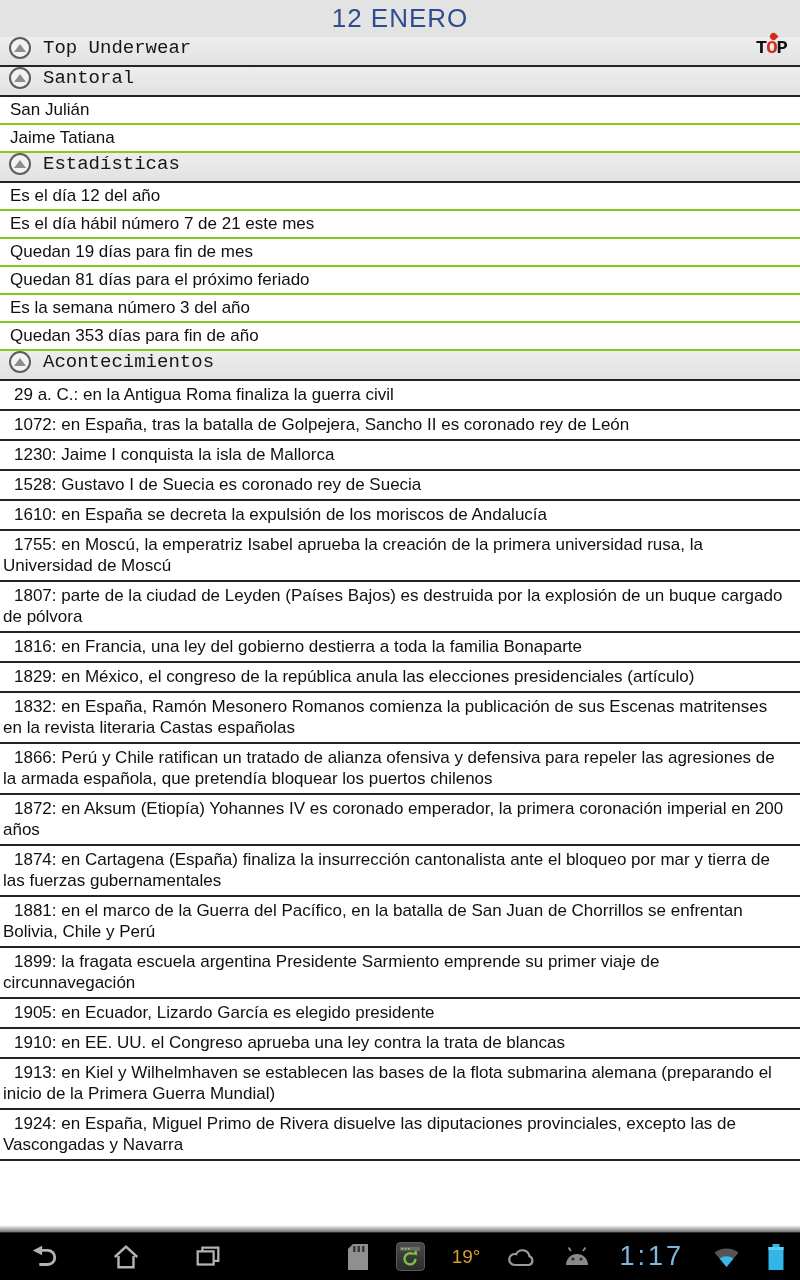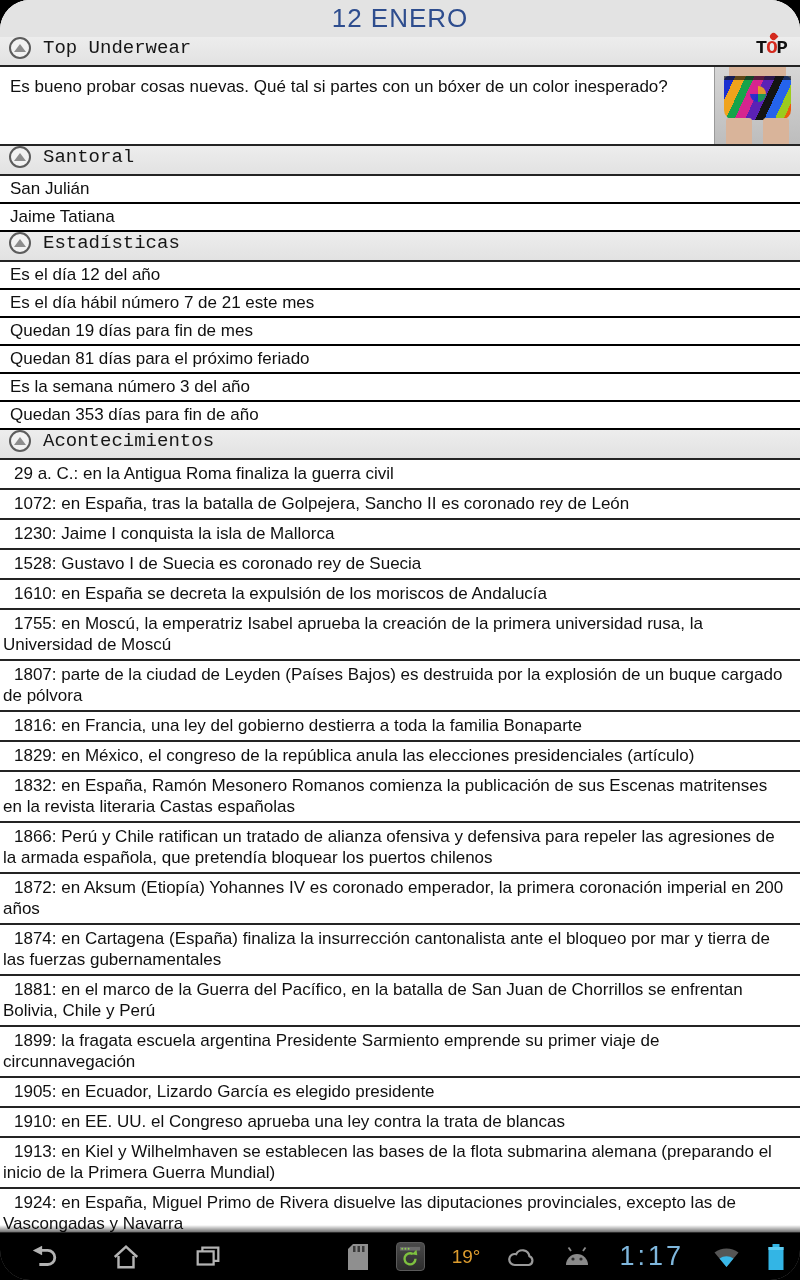--- a/index.html
+++ b/index.html
@@ -1,35 +1,35 @@
 <!DOCTYPE html>
 <html><head>
 <meta charset="utf-8">
 <style>
   * { box-sizing: border-box; margin: 0; padding: 0; }
   html,body { background:#000; }
   body { font-family: "Liberation Sans", sans-serif; }
-  .screen { width:800px; height:1280px; display:flex; flex-direction:column; background:#737373; overflow:hidden; margin:0 auto;border-radius:30px; }
+  .screen { width:800px; height:1280px; display:flex; flex-direction:column; background:#737373; overflow:hidden; margin:0 auto; }
   .app { flex:1; overflow:hidden; position:relative; background:#fff; }
 
   
   .titlebar { height:37px; background:#e3e3e3; display:flex; align-items:center; justify-content:center; }
   .page-title { color:#2e4d8e; font-size:26px; letter-spacing:1px; }
 
   
   .sec-header { height:30px; background:linear-gradient(#ededed,#e2e2e2); border-bottom:2px solid #242424; display:flex; padding:0 9px;font-family:Liberation Mono, monospace; }
   .collapse-btn { width:22px; height:22px; min-width:22px; border:2px solid #5c5c5c; border-radius:50%; background:#f2f2f2; display:flex; align-items:center; justify-content:center; margin-right:12px; }
   .tri { width:0; height:0; border-left:6px solid transparent; border-right:6px solid transparent; border-bottom:8px solid #8d8d8d; margin-top:-1px; }
   .sec-title { font-size:19px; color:#161616; }
   .top-logo { margin-left:auto; font-size:19px; font-weight:bold; letter-spacing:-1px; color:#111; padding-right:4px; }
   .top-logo .logo-o { color:#d42a1e; position:relative; }
   .top-logo .logo-o::before { content:""; position:absolute; top:-4px; left:4px; width:7px; height:7px; border-radius:50% 0 50% 50%; background:#d42a1e; transform:rotate(45deg); }
 
   
-  .row { height:28px; display:flex; align-items:center; padding:10px 10px; border-bottom:2px solid #000000; font-size:17px; color:#101010; background:#fff; }
+  .row { height:28px; display:flex; align-items:center; padding:10px 10px; border-bottom:2px solid #84cc16; font-size:17px; color:#101010; background:#fff; }
 
   
   .event { padding:3px 10px 4px 3px; border-bottom:2px solid #242424; font-size:17px; line-height:21px; color:#101010; text-indent:11px; background:#fff; }
 
   
   .tip-row { height:79px; border-bottom:2px solid #242424; display:flex; background:#fff; }
   .tip-text { flex:1; padding:9px 10px 0 10px; font-size:17px; color:#101010; line-height:21px; }
   .boxer { width:86px; height:77px; background:linear-gradient(#d6d6d6,#bdbdbd); position:relative; overflow:hidden; border-left:1px solid #9a9a9a; }
   .boxer .torso { position:absolute; top:0; left:14px; right:14px; height:12px; background:#d9b49a; border-radius:0 0 2px 2px; }
   .boxer .shorts { position:absolute; top:9px; left:9px; right:9px; height:44px; border-radius:5px 5px 10px 10px; background:linear-gradient(115deg,#1b2fd0 0 13%,#f0a31c 13% 25%,#16a34a 25% 35%,#d6258f 35% 47%,#5b21b6 47% 59%,#141414 59% 69%,#2563eb 69% 81%,#9ccb1d 81% 91%,#e85d0e 91% 100%); }
@@ -60,29 +60,20 @@
     <div class="titlebar">
       <span class="page-title">12 ENERO</span>
     </div>
 
     <div class="sec-header">
       <span class="collapse-btn">
           <span class="tri"></span>
         </span>
       <span class="sec-title">Top Underwear</span>
       <span class="top-logo"><span>T</span><span class="logo-o">O</span><span>P</span></span>
-    </div>
-    <div class="tip-row">
-      <div class="tip-text">Es bueno probar cosas nuevas. Qué tal si partes con un bóxer de un color inesperado?</div>
-      <div class="boxer">
-        <div class="torso"></div>
-        <div class="shorts"></div>
-        <div class="leg-left"></div>
-        <div class="leg-right"></div>
-      </div>
     </div>
 
     <div class="sec-header">
       <span class="collapse-btn">
           <span class="tri"></span>
         </span>
       <span class="sec-title">Santoral</span>
     </div>
     <div class="row">San Julián</div>
     <div class="row">Jaime Tatiana</div>

